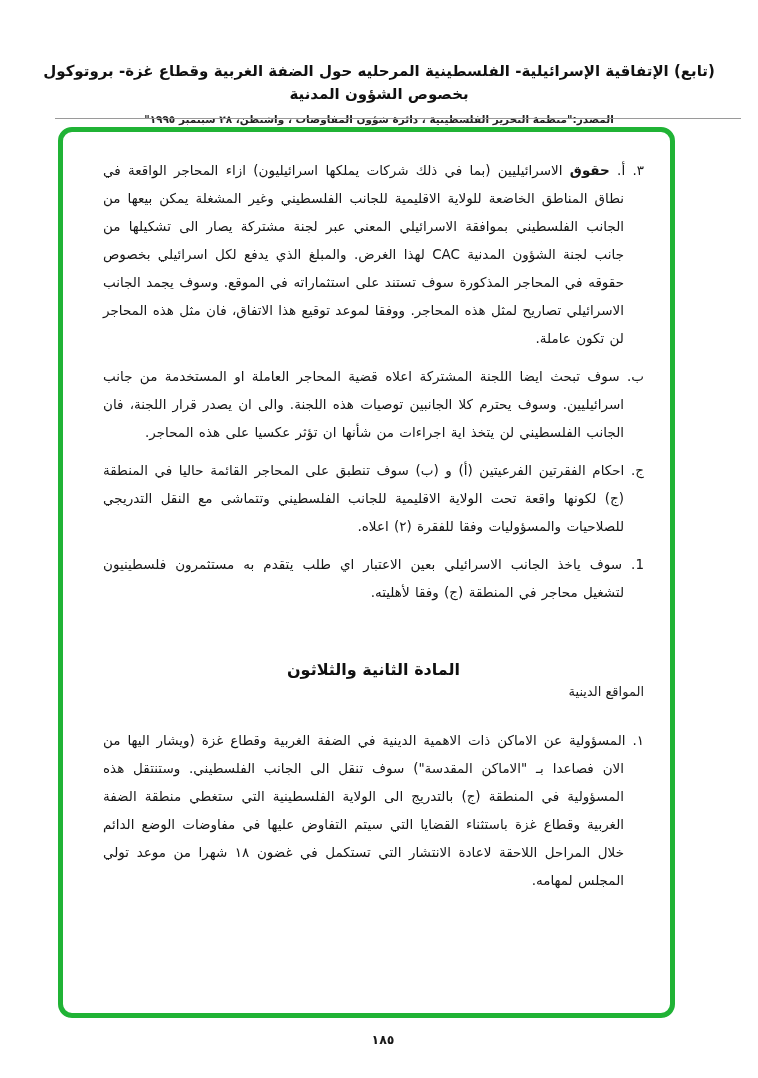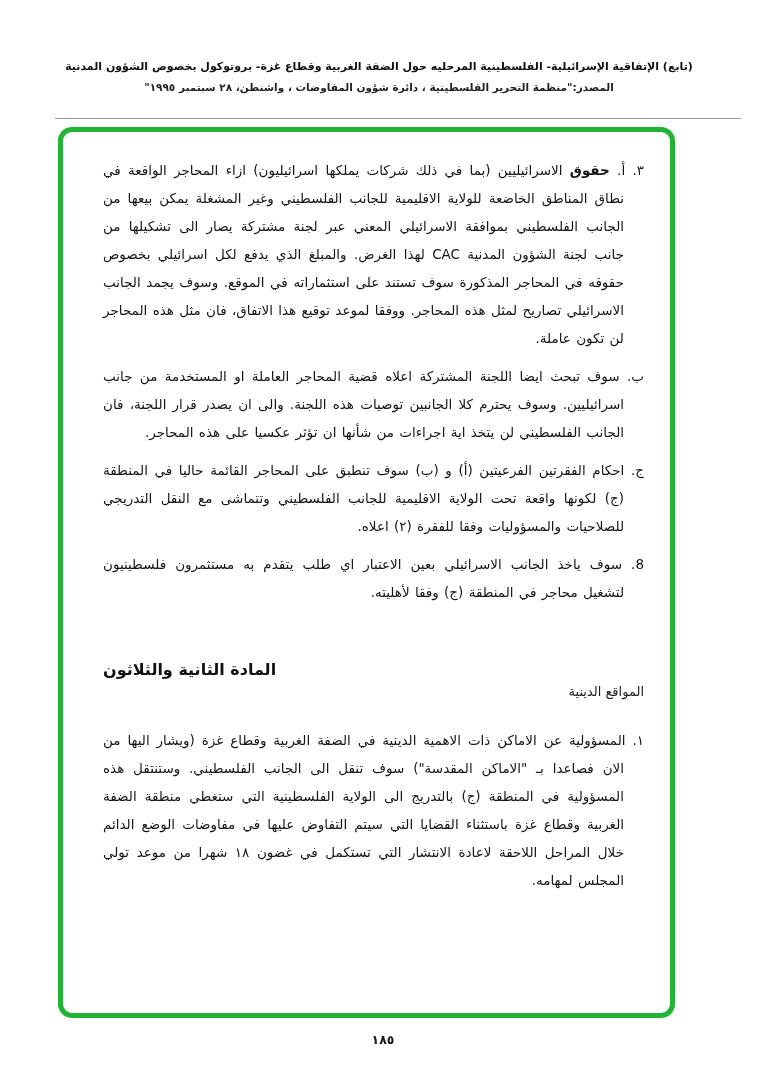--- a/index.html
+++ b/index.html
@@ -19,23 +19,23 @@
   
   .header {
     position: absolute;
     top: 60px;
     right: 30px;
     left: 30px;
     text-align: center;
     direction: rtl;
   }
   .header-title {
-    font-size: 11px;
+    font-size: 15px;
     font-weight: bold;
-    line-height: 14px;
+    line-height: 23px;
     color: #111;
   }
   .header-source {
     margin-top: 7px;
     font-size: 10.5px;
     font-weight: bold;
     color: #222;
   }
   .header-rule {
     position: absolute;
@@ -72,21 +72,21 @@
     word-spacing: 1px;
   }
   .clause + .clause { margin-top: 10px; }
   .clause .bold-word { font-weight: bold; }
   .clause-4 { margin-top: 4px; }
 
   .section-heading {
     margin-top: 52px;
     font-size: 16px;
     font-weight: bold;
-    text-align: left;
+    text-align: center;
     line-height: 24px;
     color: #101010;
   }
   .section-subheading {
     margin-top: 0;
     font-size: 13px;
     text-align: right;
     line-height: 20px;
     color: #1c1c1c;
   }
@@ -118,21 +118,21 @@
 <div class="doc-frame">
 
   <p class="clause clause-3">
     <span>٣. أ. </span><span class="bold-word">حقوق</span><span> الاسرائيليين (بما في ذلك شركات يملكها اسرائيليون) ازاء المحاجر الواقعة في نطاق المناطق الخاضعة للولاية الاقليمية للجانب الفلسطيني وغير المشغلة يمكن بيعها من الجانب الفلسطيني بموافقة الاسرائيلي المعني عبر لجنة مشتركة يصار الى تشكيلها من جانب لجنة الشؤون المدنية CAC لهذا الغرض. والمبلغ الذي يدفع لكل اسرائيلي بخصوص حقوقه في المحاجر المذكورة سوف تستند على استثماراته في الموقع. وسوف يجمد الجانب الاسرائيلي تصاريح لمثل هذه المحاجر. ووفقا لموعد توقيع هذا الاتفاق، فان مثل هذه المحاجر لن تكون عاملة.</span>
   </p>
 
   <p class="clause clause-3b">ب. سوف تبحث ايضا اللجنة المشتركة اعلاه قضية المحاجر العاملة او المستخدمة من جانب اسرائيليين. وسوف يحترم كلا الجانبين توصيات هذه اللجنة. والى ان يصدر قرار اللجنة، فان الجانب الفلسطيني لن يتخذ اية اجراءات من شأنها ان تؤثر عكسيا على هذه المحاجر.</p>
 
   <p class="clause clause-3c">ج. احكام الفقرتين الفرعيتين (أ) و (ب) سوف تنطبق على المحاجر القائمة حاليا في المنطقة (ج) لكونها واقعة تحت الولاية الاقليمية للجانب الفلسطيني وتتماشى مع النقل التدريجي للصلاحيات والمسؤوليات وفقا للفقرة (٢) اعلاه.</p>
 
-  <p class="clause clause-4">8. سوف ياخذ الجانب الاسرائيلي بعين الاعتبار اي طلب يتقدم به مستثمرون فلسطينيون لتشغيل محاجر في المنطقة (ج) وفقا لأهليته.</p>
+  <p class="clause clause-4">1. سوف ياخذ الجانب الاسرائيلي بعين الاعتبار اي طلب يتقدم به مستثمرون فلسطينيون لتشغيل محاجر في المنطقة (ج) وفقا لأهليته.</p>
 
   <div class="section-heading">المادة الثانية والثلاثون</div>
 
   <div class="section-subheading">المواقع الدينية</div>
 
   <p class="clause clause-1">١. المسؤولية عن الاماكن ذات الاهمية الدينية في الضفة الغربية وقطاع غزة (ويشار اليها من الان فصاعدا بـ "الاماكن المقدسة") سوف تنقل الى الجانب الفلسطيني. وستنتقل هذه المسؤولية في المنطقة (ج) بالتدريج الى الولاية الفلسطينية التي ستغطي منطقة الضفة الغربية وقطاع غزة باستثناء القضايا التي سيتم التفاوض عليها في مفاوضات الوضع الدائم خلال المراحل اللاحقة لاعادة الانتشار التي تستكمل في غضون ١٨ شهرا من موعد تولي المجلس لمهامه.</p>
 
 </div>
 
 <div class="page-number">١٨٥</div>

